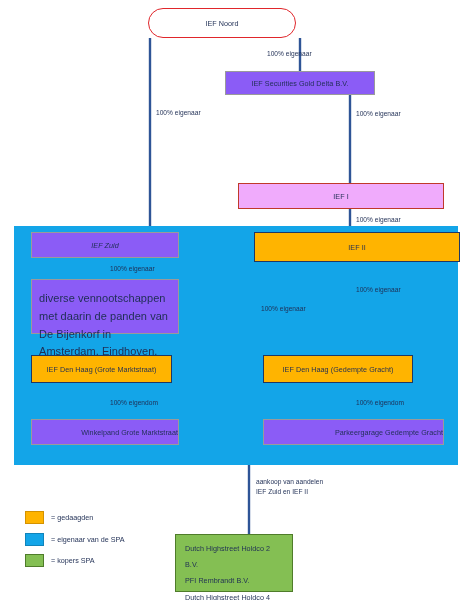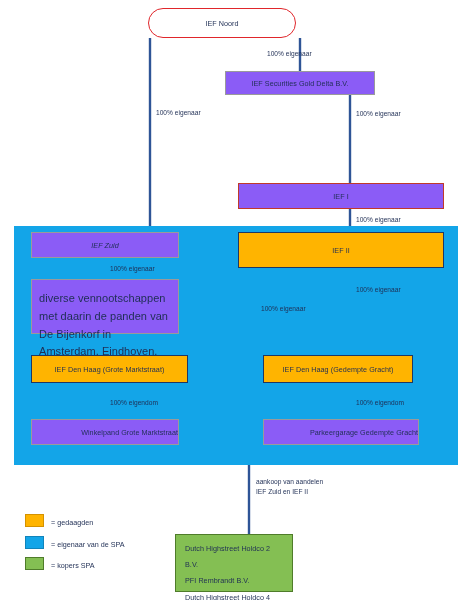--- a/index.html
+++ b/index.html
@@ -46,21 +46,21 @@
   }
   .white-box-red {
     background: #ffffff;
     border: 1.6px solid #e0262b;
   }
   .orange-box {
     background: #ffb400;
     border: 1.4px solid #1f3864;
   }
   .orange-box-red {
-    background: #8b5cf6;
+    background: #f0abfc;
     border: 1.6px solid #c0392b;
   }
   .green-box {
     background: #84bf53;
     border: 1.2px solid #4f7c2a;
   }
   .blue-group {
     position: absolute;
     background: #13a5e8;
     z-index: 1;
@@ -93,21 +93,21 @@
     line-height: 1.5;
     z-index: 6;
     letter-spacing: 0.02px;
   }
   .legend {
     position: absolute;
     z-index: 6;
   }
   .legend-row {
     display: flex;
-    align-items: flex-end;
+    align-items: center;
     height: 19px;
     margin-bottom: 2.5px;
   }
   .swatch {
     width: 19px;
     height: 13px;
     box-sizing: border-box;
     flex: none;
   }
   .sw-orange { background: #ffb400; border: 1px solid #d49200; }
@@ -160,41 +160,41 @@
 </div>
 
 <div class="node orange-box-red" style="left:238px; top:183px; width:206px; height:26px;">
   <span>IEF I</span>
 </div>
 
 <div class="node white-box" style="left:31px; top:232px; width:148px; height:26px;font-style:italic;">
   <span>IEF Zuid</span>
 </div>
 
-<div class="node orange-box" style="left:238px; top:232px; width:206px; height:36px;">
+<div class="node orange-box" style="left:254px; top:232px; width:206px; height:30px;">
   <span>IEF II</span>
 </div>
 
 <div class="node white-box" style="left:31px; top:279px; width:148px; height:55px; align-items:flex-start;">
   <span class="multiline">diverse vennootschappen met daarin de panden van De Bijenkorf in Amsterdam, Eindhoven, Rotterdam en Maastricht.</span>
 </div>
 
-<div class="node orange-box" style="left:31px; top:355px; width:157px; height:28px;">
+<div class="node orange-box" style="left:31px; top:355px; width:141px; height:28px;">
   <span>IEF Den Haag (Grote Marktstraat)</span>
 </div>
 
 <div class="node orange-box" style="left:263px; top:355px; width:150px; height:28px;">
   <span>IEF Den Haag (Gedempte Gracht)</span>
 </div>
 
 <div class="node white-box left-align" style="left:31px; top:419px; width:148px; height:26px;">
   <span>Winkelpand Grote Marktstraat</span>
 </div>
 
-<div class="node white-box left-align" style="left:263px; top:419px; width:156px; height:26px;">
+<div class="node white-box left-align" style="left:263px; top:419px; width:181px; height:26px;">
   <span>Parkeergarage Gedempte Gracht</span>
 </div>
 
 <div class="node green-box" style="left:175px; top:534px; width:118px; height:58px; align-items:flex-start;">
   <span class="green-list">Dutch Highstreet Holdco 2 B.V.
 PFI Rembrandt B.V.
 Dutch Highstreet Holdco 4 B.V.
 CBRE DRET DHC B.V.</span>
 </div>
 

